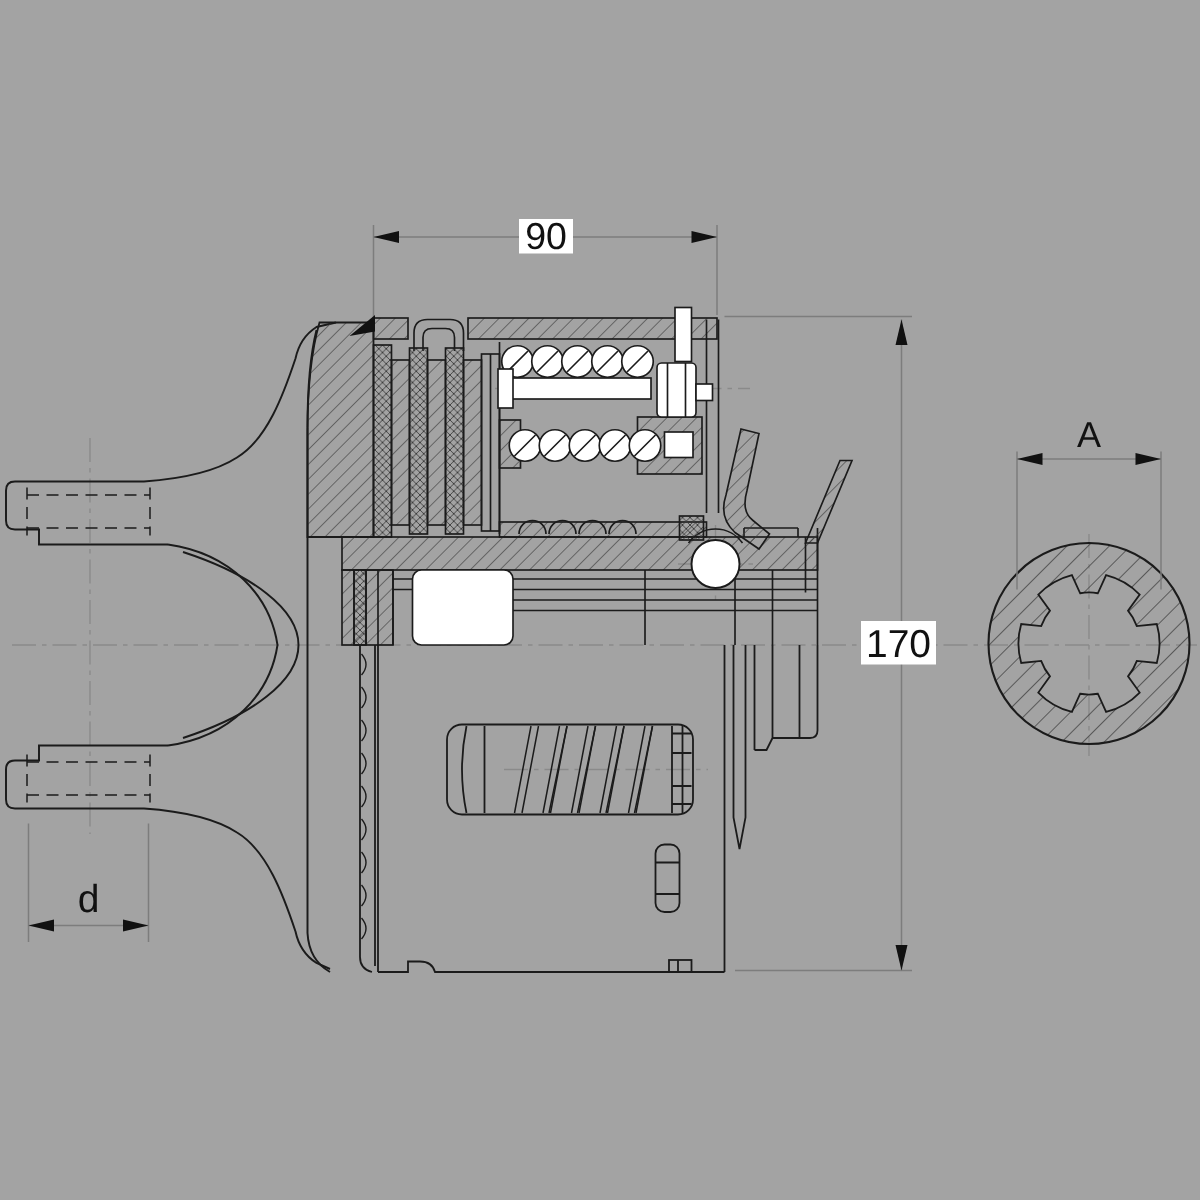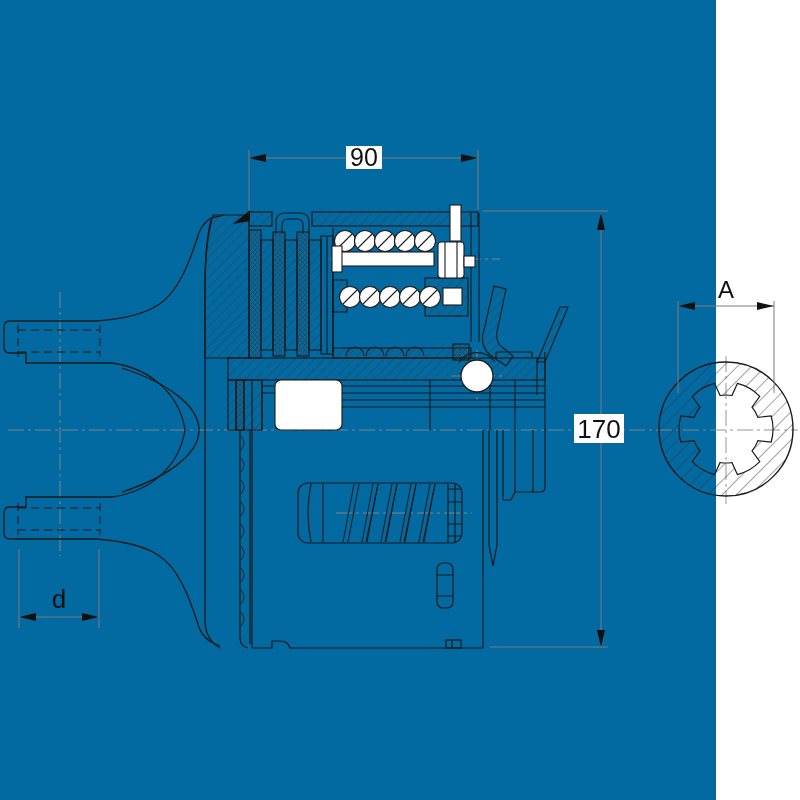--- a/index.html
+++ b/index.html
@@ -1,16 +1,16 @@
 <!DOCTYPE html>
 <html><head>
 <meta charset="utf-8">
 <style>
   html,body{margin:0;padding:0;background:#fff;width:800px;height:800px;overflow:hidden;}
-  #stage{width:716px;height:800px;position:relative;background:#0369a1;text-decoration:underline;}
+  #stage{width:800px;height:800px;position:relative;background:#a3a3a3;text-decoration:underline;}
   svg{display:block;}
   text{font-family:"Liberation Sans","DejaVu Sans",sans-serif;fill:#111;}
 </style>
 </head>
 <body>
 
 <div id="stage">
 <svg viewBox="0 0 800 800" width="800" height="800">
   <defs>
     <pattern id="h45" patternUnits="userSpaceOnUse" width="7" height="7" patternTransform="rotate(45)">

